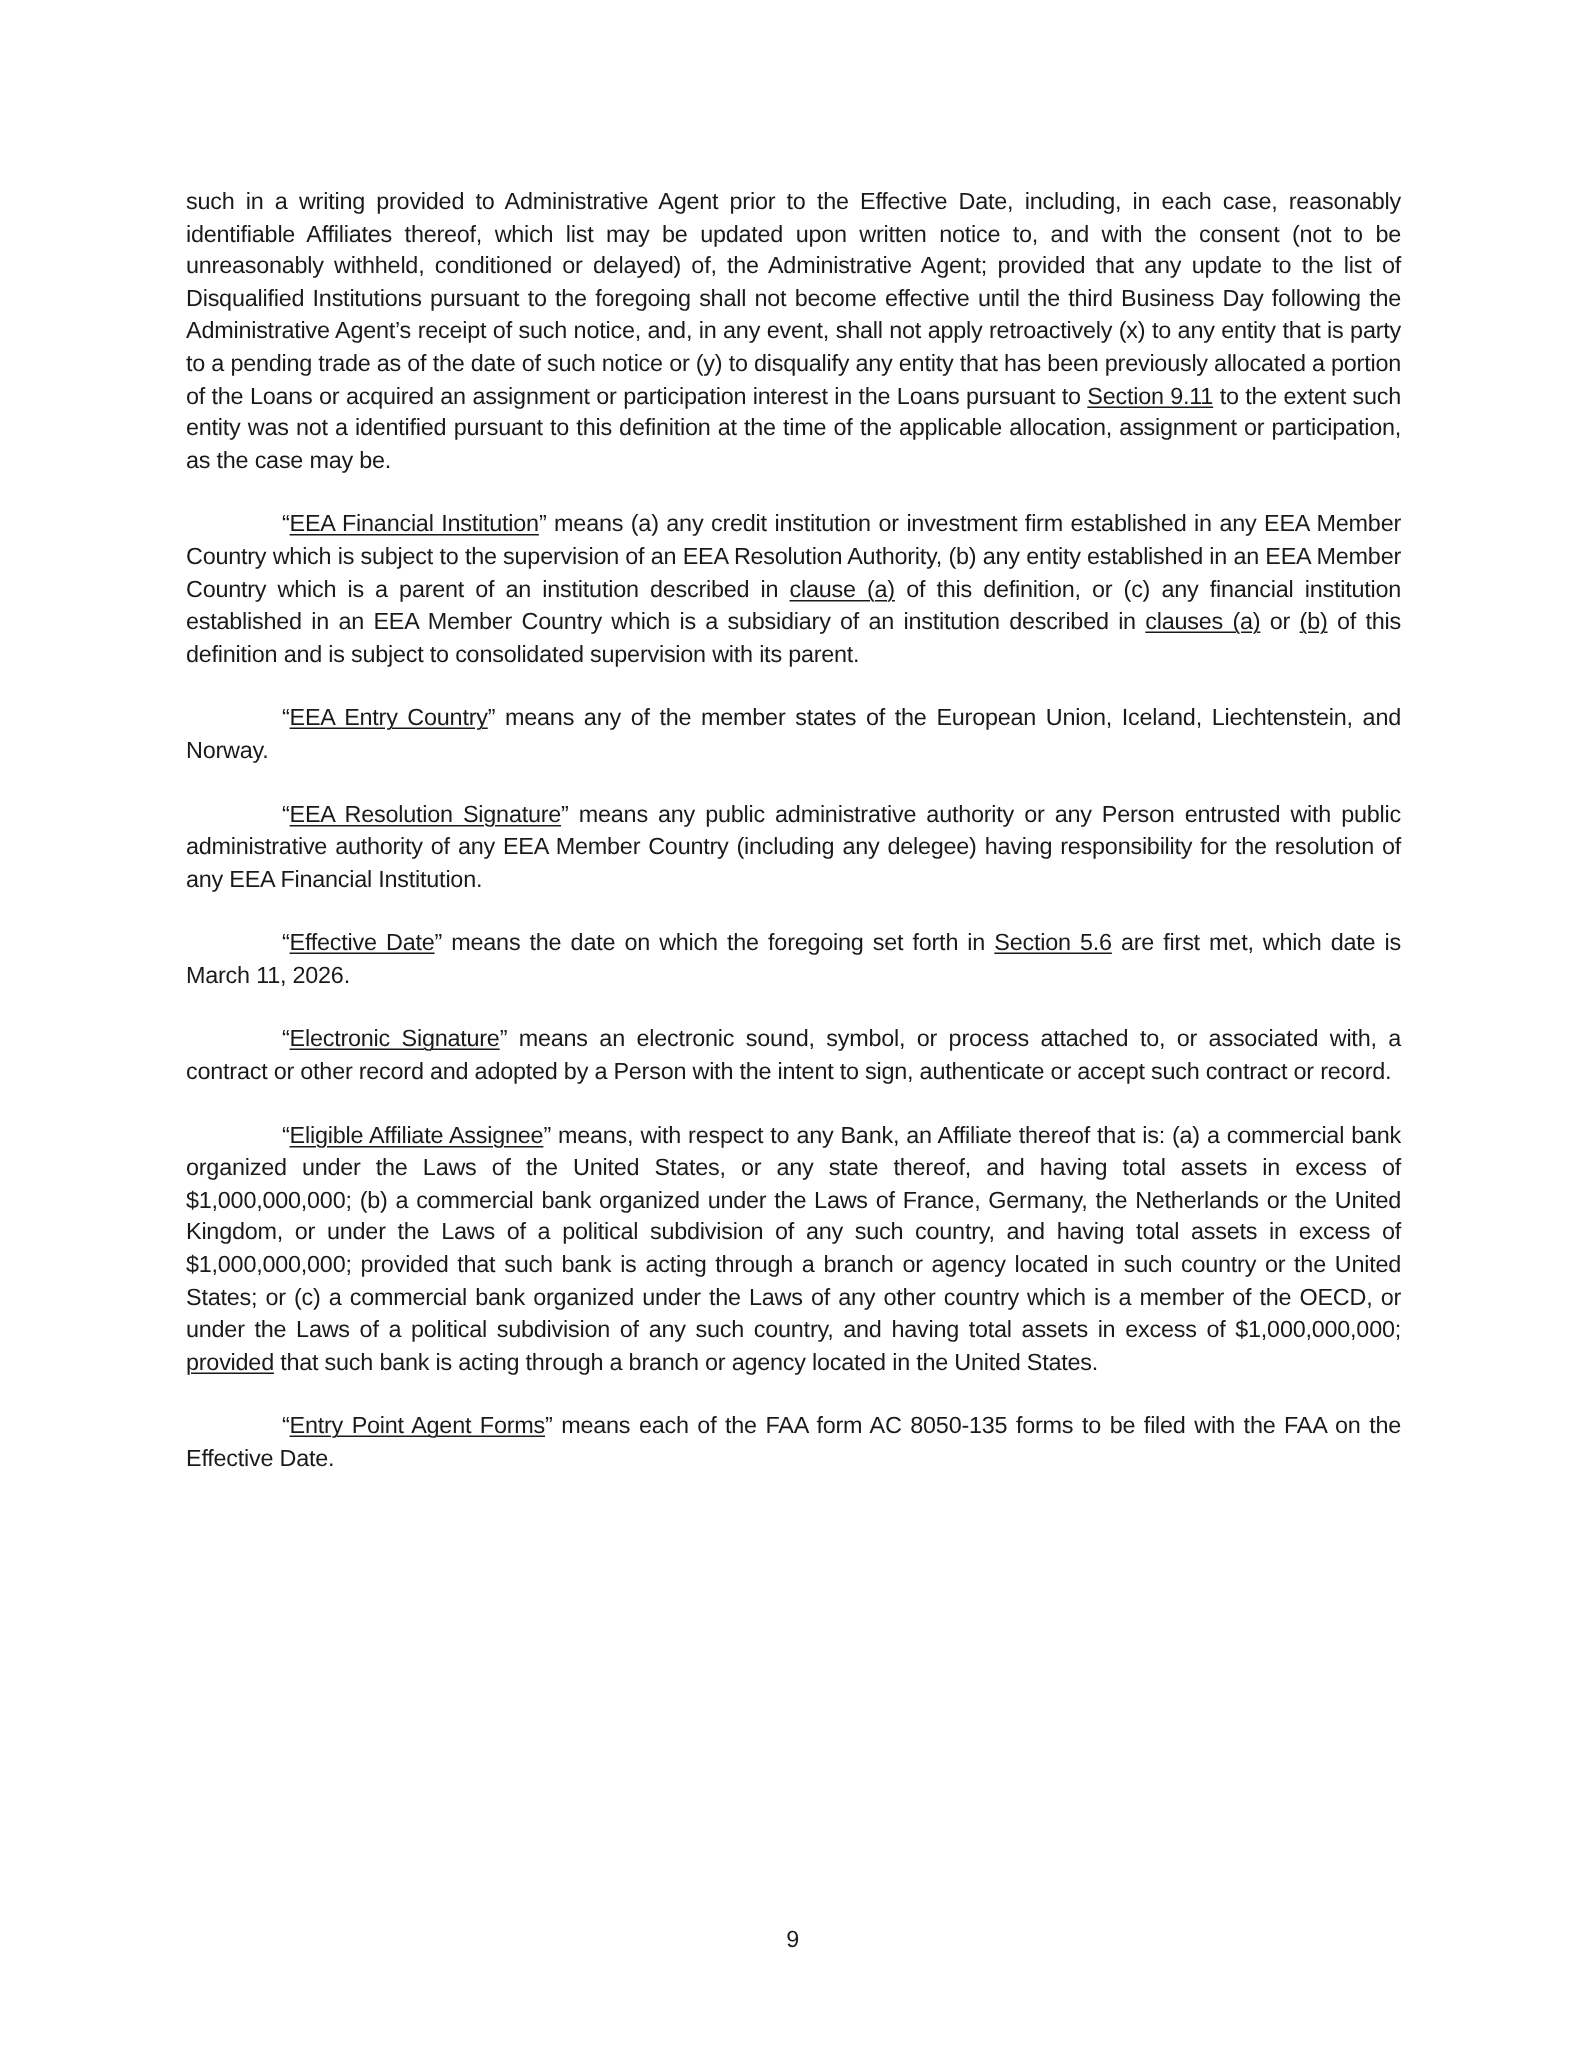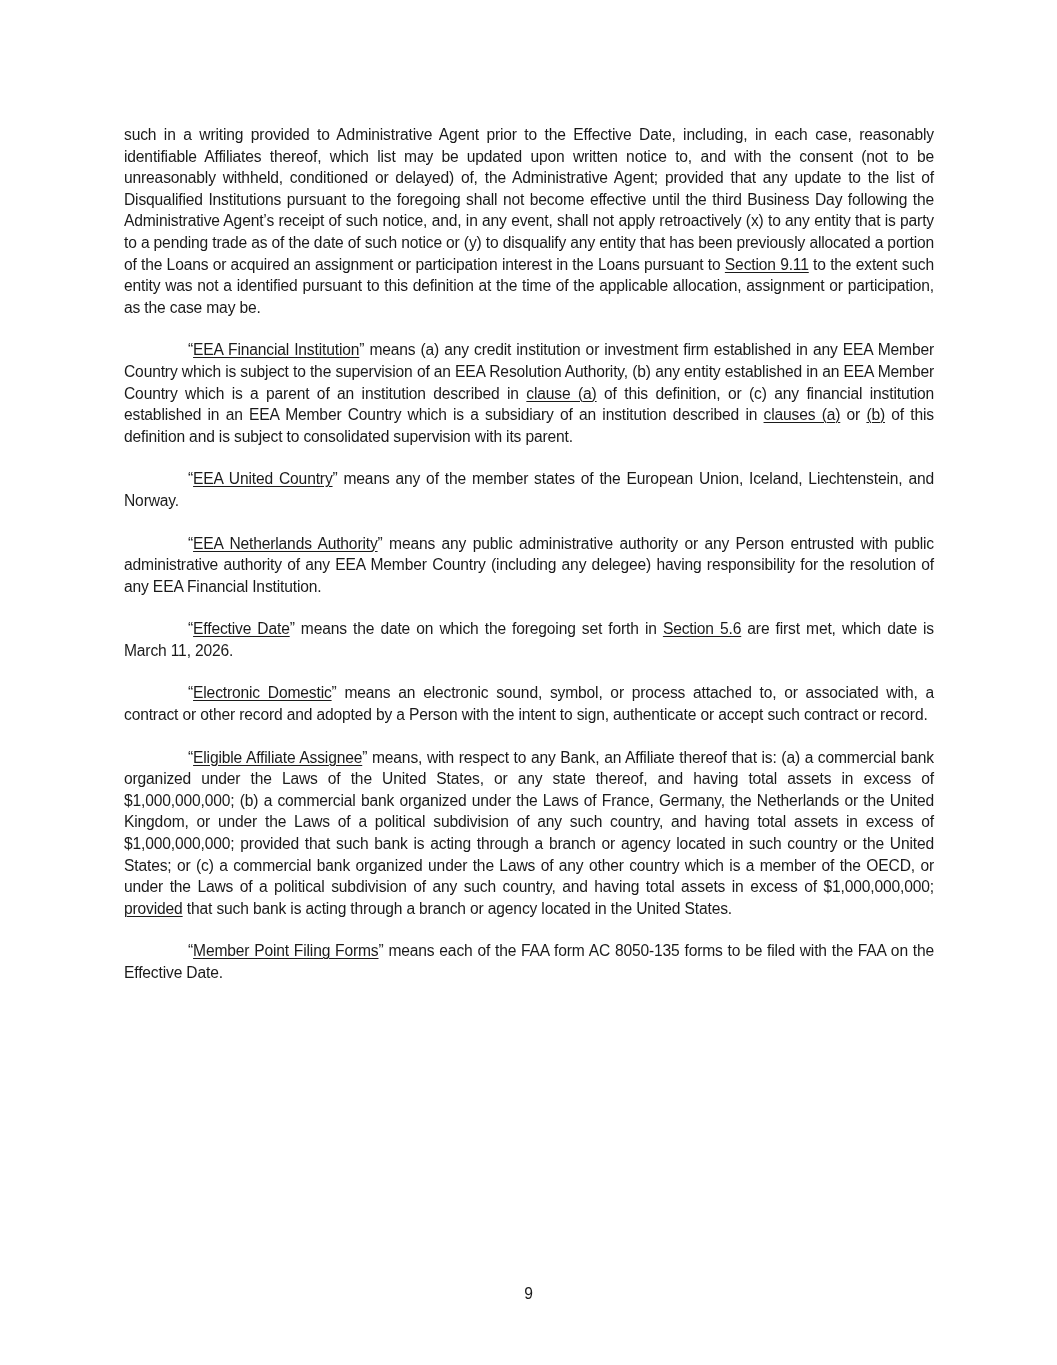--- a/index.html
+++ b/index.html
@@ -66,39 +66,39 @@
       <span>such in a writing provided to Administrative Agent prior to the Effective Date, including, in each case, reasonably identifiable Affiliates thereof, which list may be updated upon written notice to, and with the consent (not to be unreasonably withheld, conditioned or delayed) of, the Administrative Agent; provided that any update to the list of Disqualified Institutions pursuant to the foregoing shall not become effective until the third Business Day following the Administrative Agent’s receipt of such notice, and, in any event, shall not apply retroactively (x) to any entity that is party to a pending trade as of the date of such notice or (y) to disqualify any entity that has been previously allocated a portion of the Loans or acquired an assignment or participation interest in the Loans pursuant to </span><span class="u">Section 9.11</span><span> to the extent such entity was not a identified pursuant to this definition at the time of the applicable allocation, assignment or participation, as the case may be.</span>
     </p>
 
 
 
     <p class="para indent">
       <span>“</span><span class="u">EEA Financial Institution</span><span>” means (a) any credit institution or investment firm established in any EEA Member Country which is subject to the supervision of an EEA Resolution Authority, (b) any entity established in an EEA Member Country which is a parent of an institution described in </span><span class="u">clause (a)</span><span> of this definition, or (c) any financial institution established in an EEA Member Country which is a subsidiary of an institution described in </span><span class="u">clauses (a)</span><span> or </span><span class="u">(b)</span><span> of this definition and is subject to consolidated supervision with its parent.</span>
     </p>
 
     <p class="para indent">
-      <span>“</span><span class="u">EEA United Country</span><span>” means any of the member states of the European Union, Iceland, Liechtenstein, and Norway.</span>
+      <span>“</span><span class="u">EEA Entry Country</span><span>” means any of the member states of the European Union, Iceland, Liechtenstein, and Norway.</span>
     </p>
 
     <p class="para indent">
-      <span>“</span><span class="u">EEA Netherlands Authority</span><span>” means any public administrative authority or any Person entrusted with public administrative authority of any EEA Member Country (including any delegee) having responsibility for the resolution of any EEA Financial Institution.</span>
+      <span>“</span><span class="u">EEA Resolution Signature</span><span>” means any public administrative authority or any Person entrusted with public administrative authority of any EEA Member Country (including any delegee) having responsibility for the resolution of any EEA Financial Institution.</span>
     </p>
 
     <p class="para indent">
       <span>“</span><span class="u">Effective Date</span><span>” means the date on which the foregoing set forth in </span><span class="u">Section 5.6</span><span> are first met, which date is March 11, 2026.</span>
     </p>
 
     <p class="para indent">
-      <span>“</span><span class="u">Electronic Domestic</span><span>” means an electronic sound, symbol, or process attached to, or associated with, a contract or other record and adopted by a Person with the intent to sign, authenticate or accept such contract or record.</span>
+      <span>“</span><span class="u">Electronic Signature</span><span>” means an electronic sound, symbol, or process attached to, or associated with, a contract or other record and adopted by a Person with the intent to sign, authenticate or accept such contract or record.</span>
     </p>
 
     <p class="para indent">
       <span>“</span><span class="u">Eligible Affiliate Assignee</span><span>” means, with respect to any Bank, an Affiliate thereof that is: (a) a commercial bank organized under the Laws of the United States, or any state thereof, and having total assets in excess of $1,000,000,000; (b) a commercial bank organized under the Laws of France, Germany, the Netherlands or the United Kingdom, or under the Laws of a political subdivision of any such country, and having total assets in excess of $1,000,000,000; provided that such bank is acting through a branch or agency located in such country or the United States; or (c) a commercial bank organized under the Laws of any other country which is a member of the OECD, or under the Laws of a political subdivision of any such country, and having total assets in excess of $1,000,000,000; </span><span class="u">provided</span><span> that such bank is acting through a branch or agency located in the United States.</span>
     </p>
 
     <p class="para indent">
-      <span>“</span><span class="u">Member Point Filing Forms</span><span>” means each of the FAA form AC 8050-135 forms to be filed with the FAA on the Effective Date.</span>
+      <span>“</span><span class="u">Entry Point Agent Forms</span><span>” means each of the FAA form AC 8050-135 forms to be filed with the FAA on the Effective Date.</span>
     </p>
 
   </div>
 
   <div class="page-number">9</div>
 </div>
 
 </body></html>

